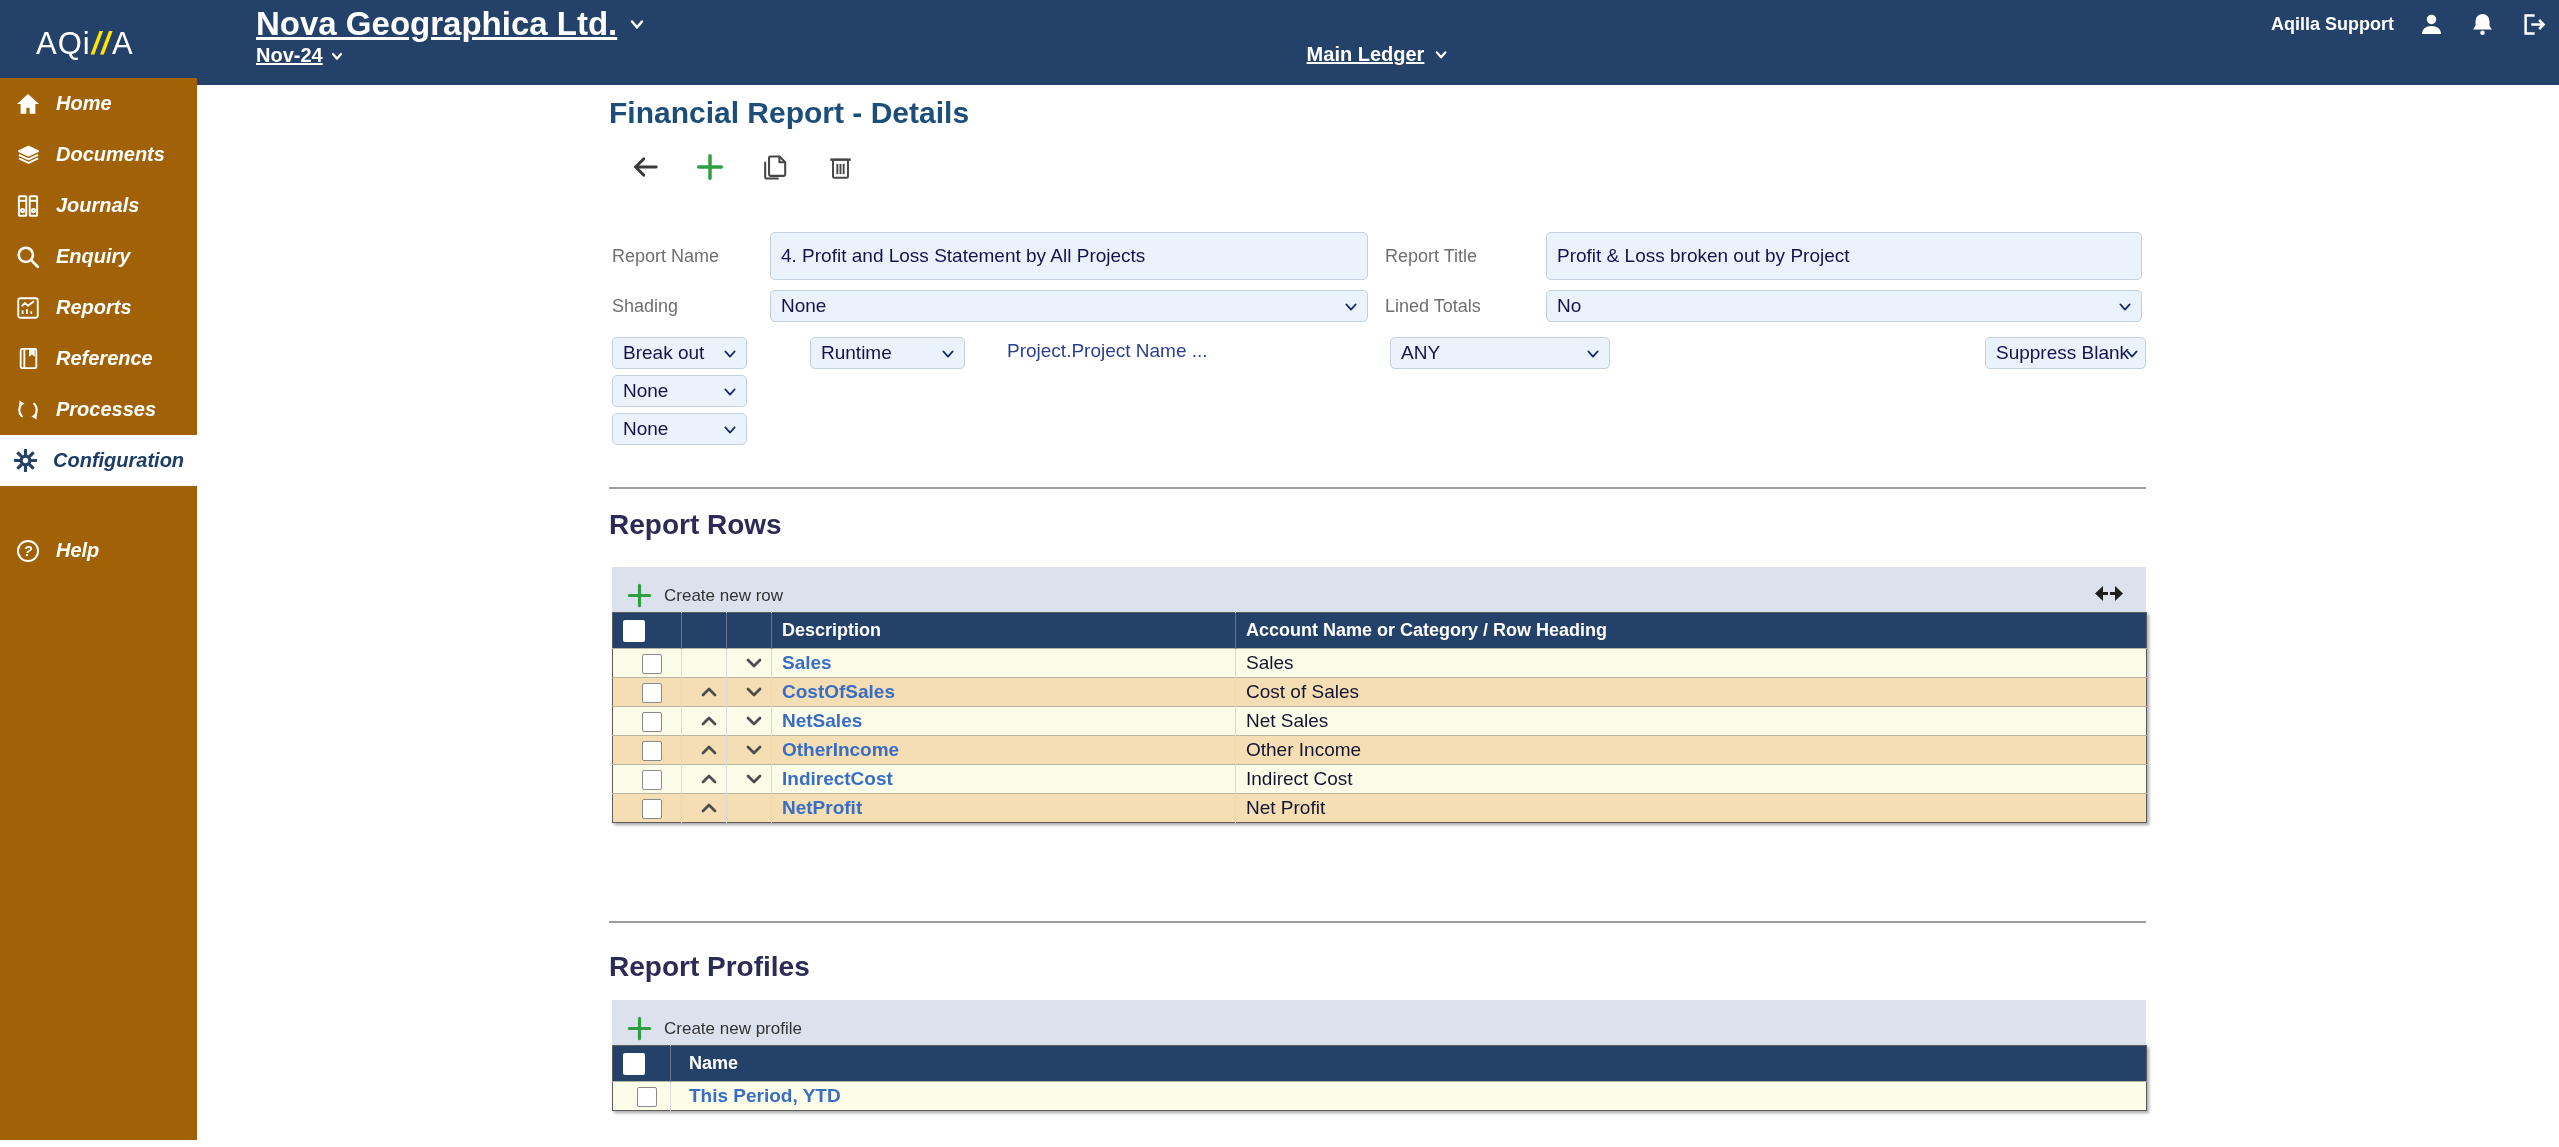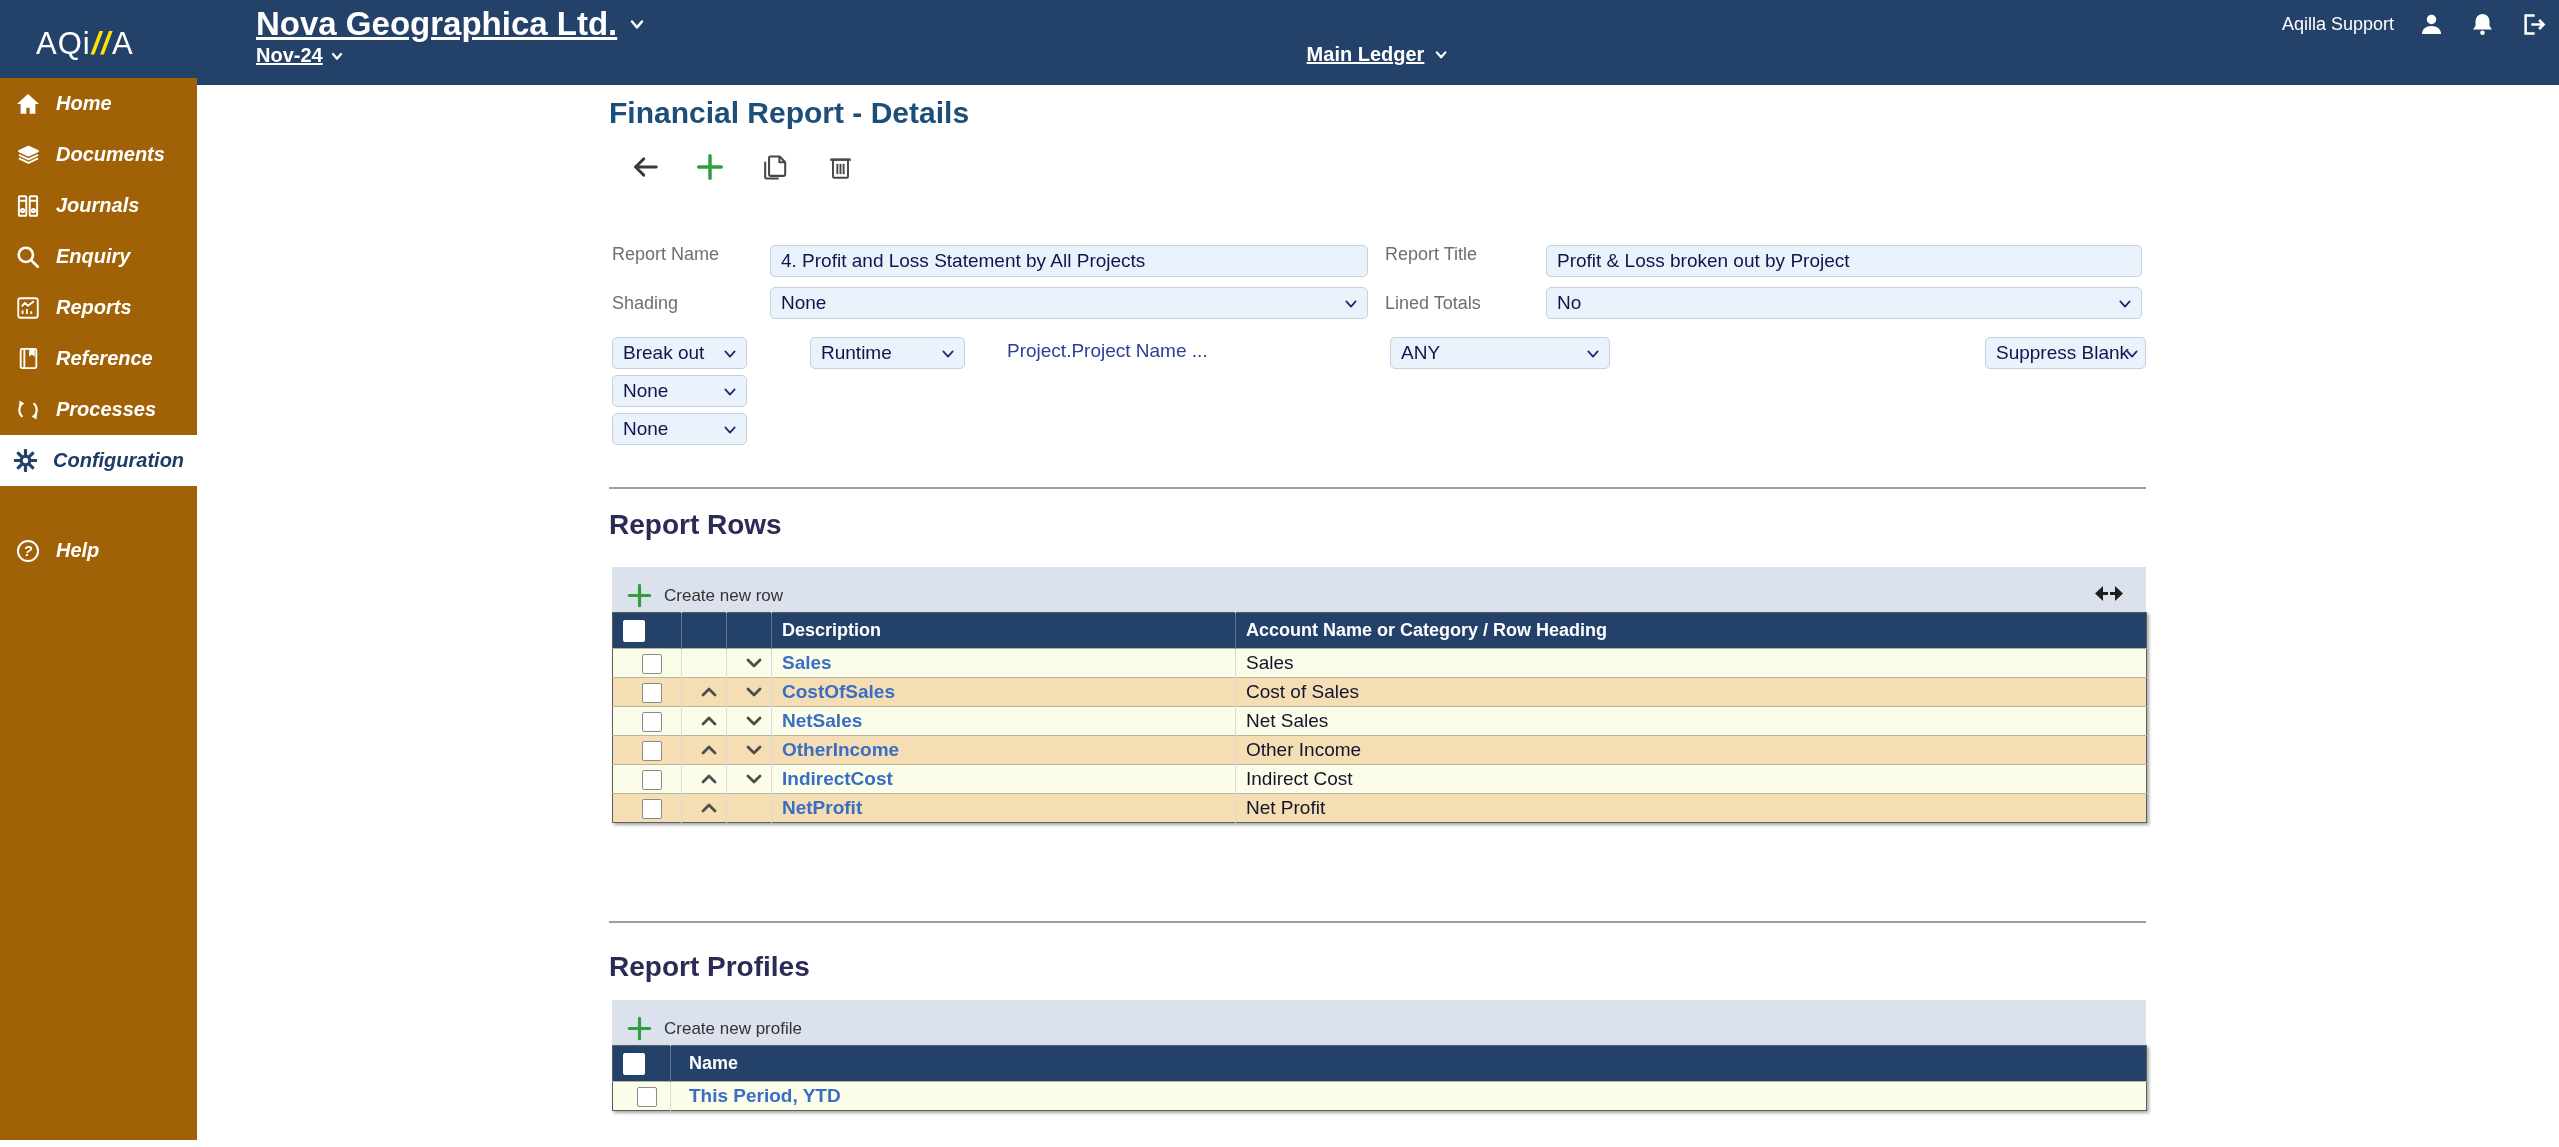--- a/index.html
+++ b/index.html
@@ -11,42 +11,42 @@
   .topbar { position:absolute; top:0; left:0; width:2559px; height:85px; background:#244269; color:#fff; }
   .logo { position:absolute; left:36px; top:26px; font-size:31px; letter-spacing:1px; color:#fff; }
   .logo .slashes { color:#ffe600; font-style:italic; font-weight:bold; padding:0 1px; }
   .company-wrap { position:absolute; left:256px; top:5px; }
   .company { display:flex; align-items:center; gap:10px; cursor:pointer; }
   .company .txt { font-size:33px; font-weight:bold; text-decoration:underline; }
   .period { display:flex; align-items:center; gap:6px; margin-top:1px; cursor:pointer; }
   .period .txt { font-size:20px; font-weight:bold; text-decoration:underline; }
   .ledger { position:absolute; left:1378px; top:43px; transform:translateX(-50%); display:flex; align-items:center; gap:8px; cursor:pointer; }
   .ledger .txt { font-size:20px; font-weight:bold; text-decoration:underline; }
-  .user { position:absolute; right:12px; top:11px; display:flex; align-items:center; gap:24px; }
+  .user { position:absolute; right:12px; top:11px; display:flex; align-items:center; gap:24px;font-weight:bold; }
   .user .uname { font-size:18px; }
   .topicon { width:27px; height:27px; cursor:pointer; }
 
   
   .sidebar { position:absolute; top:78px; left:0; width:197px; height:1062px; background:#a16207;font-style:italic; }
   .nav-item { height:51px; display:flex; align-items:center; padding-left:13px; gap:13px; color:#fff; cursor:pointer; }
   .nav-item .nlabel { font-size:20px; font-weight:bold; white-space:nowrap; }
   .nav-item .nicon { width:30px; height:28px; display:flex; align-items:center; justify-content:center; flex:none; }
   .nav-item.active { background:#fff; color:#1d3c66;padding-left:10px; }
   .nav-item.help { margin-top:39px; }
 
   
   .content { position:absolute; left:612px; top:85px; width:1534px; height:1062px; }
   .page-title { position:absolute; left:-3px; top:11px; font-size:30px; font-weight:bold; color:#1d4e79; }
   .icon-toolbar { position:absolute; left:17px; top:66px; display:flex; align-items:center; gap:33px; }
   .tbtn { width:32px; height:32px; display:flex; align-items:center; justify-content:center; cursor:pointer; }
 
   .form-grid { position:absolute; left:0; top:147px; width:1534px; display:grid; grid-template-columns:158px 598px 178px 596px; row-gap:10px; align-items:center; }
   .flabel { font-size:18px; color:#6f6f6f; }
   .flabel.second { padding-left:17px; }
-  .tinput { width:100%; height:32px; background:#eaf3fc; border:1px solid #c3d0e0; border-radius:5px; padding:12px 10px; font-family:"Liberation Sans",sans-serif; font-size:19px; color:#13134d;margin-top:13px; }
+  .tinput { width:100%; height:48px; background:#eaf3fc; border:1px solid #c3d0e0; border-radius:5px; padding:12px 10px; font-family:"Liberation Sans",sans-serif; font-size:19px; color:#13134d; }
   .fselect { position:relative; width:100%; height:32px; background:#eaf3fc; border:1px solid #c3d0e0; border-radius:5px; padding:0 30px 0 10px; font-size:19px; color:#13134d; display:flex; align-items:center; cursor:pointer; white-space:nowrap; overflow:hidden; }
   .fselect .chev { position:absolute; right:8px; top:8px; width:16px; height:16px; }
 
   .breakout { position:absolute; left:0; top:250px; width:1534px; height:115px; }
   .bo { position:absolute; height:24px; }
   .project-link { position:absolute; left:395px; top:255px; font-size:19px; color:#2c3f94; cursor:pointer; }
 
   .divider { position:absolute; left:-3px; width:1537px; border-top:2px solid #9e9e9e; }
   .d1 { top:402px; } .d2 { top:836px; }
 

